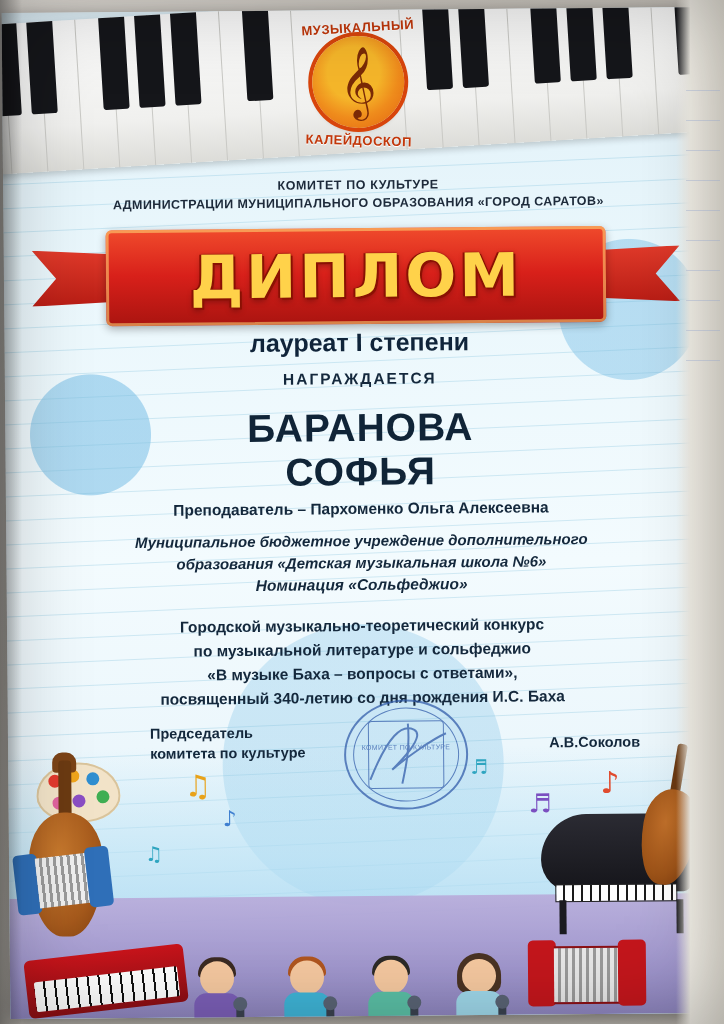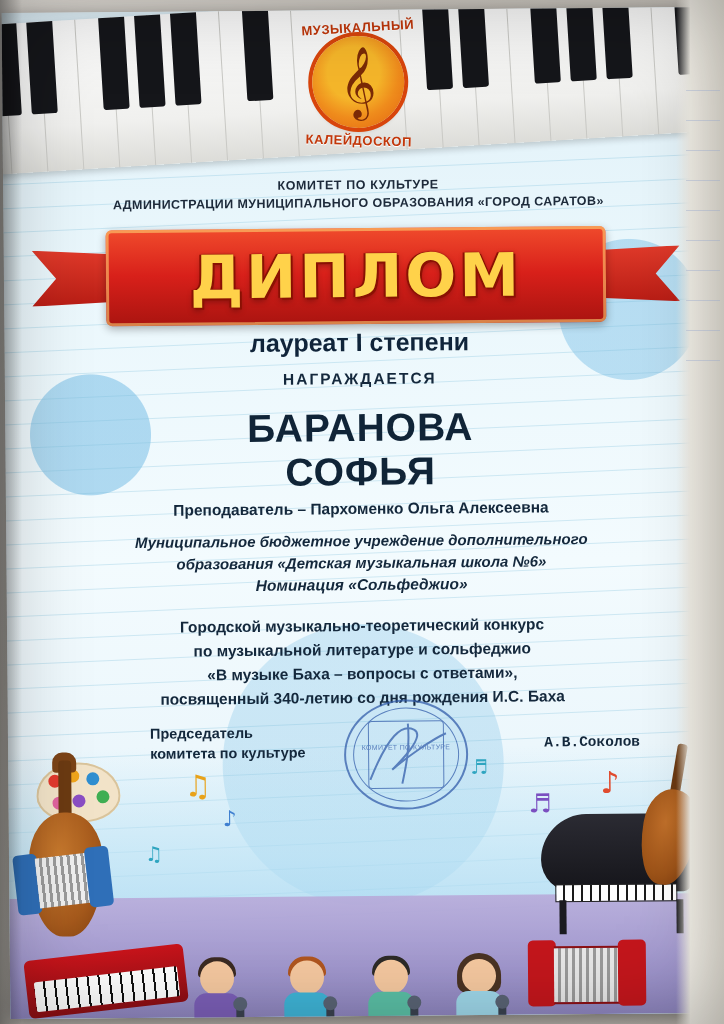--- a/index.html
+++ b/index.html
@@ -274,21 +274,20 @@
     line-height: 20px;
     z-index: 6;
   }
   .sign-right {
     position: absolute;
     right: 78px; top: 726px;
     font-size: 14.5px;
     font-weight: bold;
     color: #14283c;
     z-index: 6;
-    font-family: Liberation Mono, monospace;
   }
   
   .stamp {
     position: absolute;
     left: 336px;
     top: 690px;
     width: 124px;
     height: 110px;
     z-index: 7;
     opacity: 0.72;

